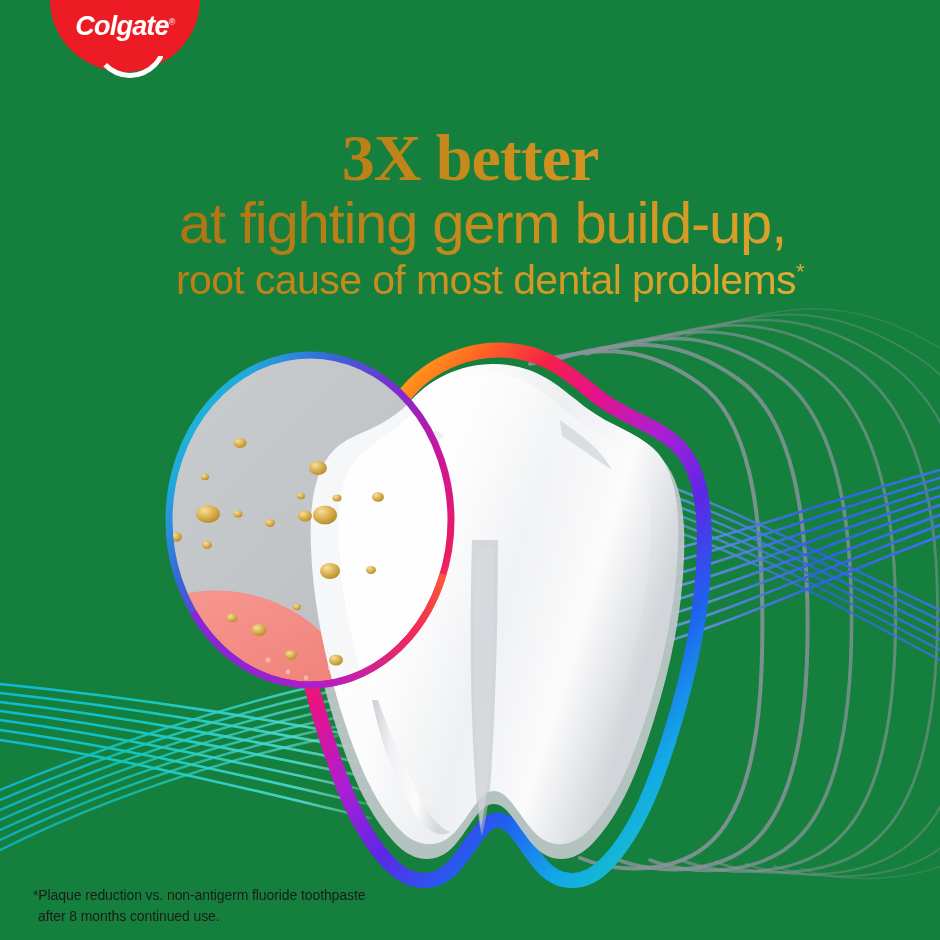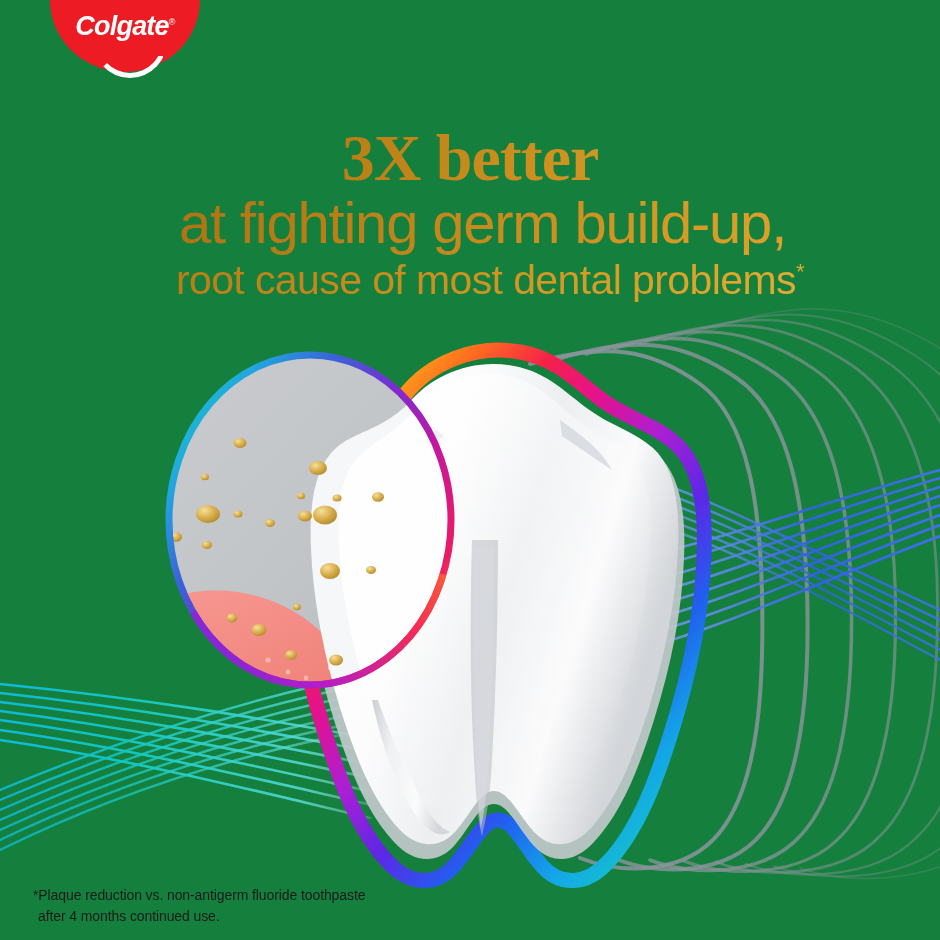--- a/index.html
+++ b/index.html
@@ -439,16 +439,16 @@
   </div>
 
   <div class="headline">
     <span class="hl-line hl-1">3X better</span>
     <span class="hl-line hl-2">at fighting germ build-up,</span>
     <span class="hl-line hl-3"><span>root cause of most dental problems</span><span class="hl-star">*</span></span>
   </div>
 
   <div class="footnote">
     <span class="fn-1">*Plaque reduction vs. non-antigerm fluoride toothpaste</span>
-    <span class="fn-2">after 4 months continued use.</span>
+    <span class="fn-2">after 8 months continued use.</span>
   </div>
 
 </div>
 
 </body></html>

